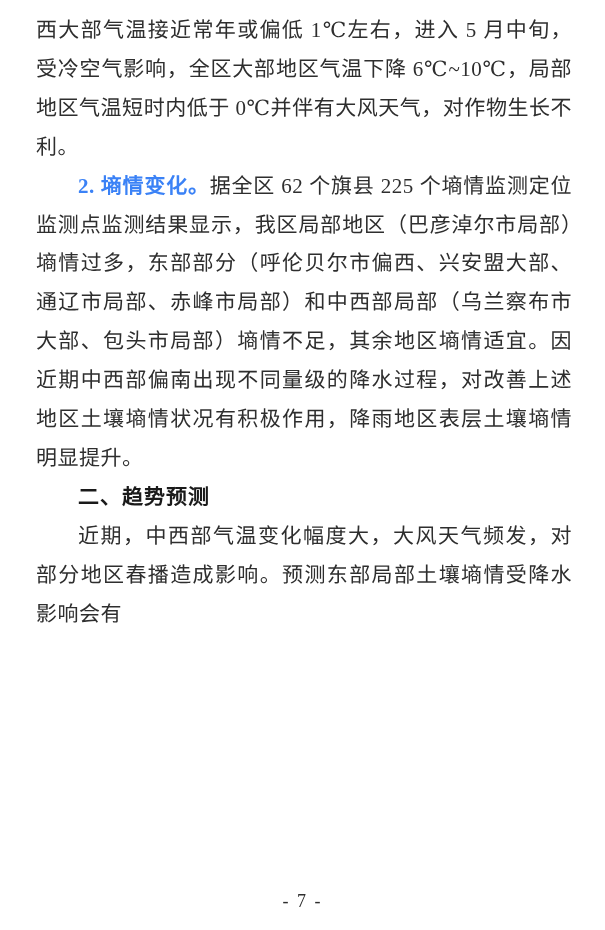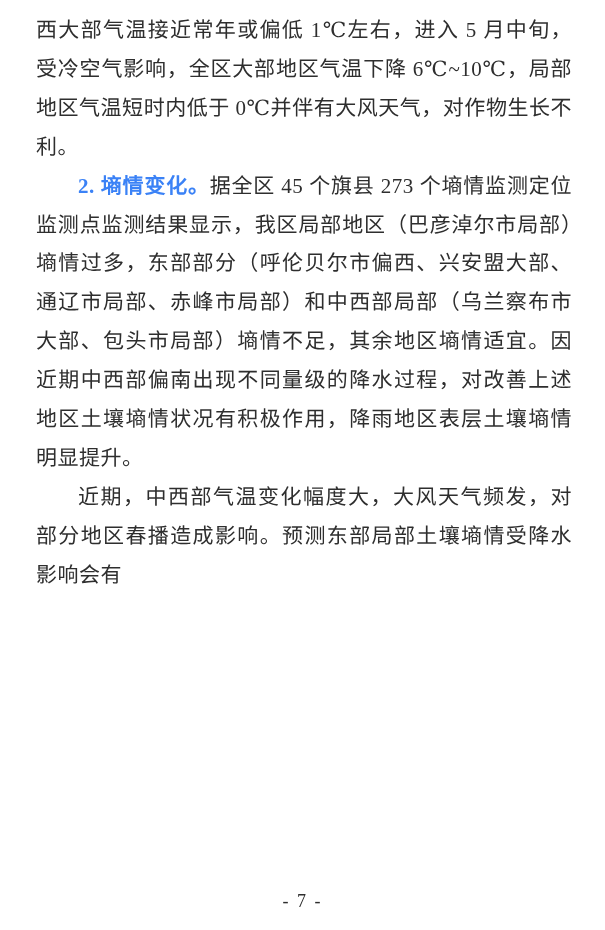--- a/index.html
+++ b/index.html
@@ -60,23 +60,24 @@
   }
 </style>
 </head>
 <body>
 
 <div class="page">
   <div class="doc-body">
 
     <p class="para">西大部气温接近常年或偏低 1℃左右，进入 5 月中旬，受冷空气影响，全区大部地区气温下降 6℃~10℃，局部地区气温短时内低于 0℃并伴有大风天气，对作物生长不利。</p>
 
-    <p class="para indent"><span class="bold-lead">2. 墒情变化。</span><span>据全区 45 个旗县 273 个墒情监测定位监测点监测结果显示，我区局部地区（巴彦淖尔市局部）墒情过多，东部部分（呼伦贝尔市偏西、兴安盟大部、通辽市局部、赤峰市局部）和中西部局部（乌兰察布市大部、包头市局部）墒情不足，其余地区墒情适宜。因近期中西部偏南出现不同量级的降水过程，对改善上述地区土壤墒情状况有积极作用，降雨地区表层土壤墒情明显提升。</span></p>
+    <p class="para indent"><span class="bold-lead">2. 墒情变化。</span><span>据全区 62 个旗县 225 个墒情监测定位监测点监测结果显示，我区局部地区（巴彦淖尔市局部）墒情过多，东部部分（呼伦贝尔市偏西、兴安盟大部、通辽市局部、赤峰市局部）和中西部局部（乌兰察布市大部、包头市局部）墒情不足，其余地区墒情适宜。因近期中西部偏南出现不同量级的降水过程，对改善上述地区土壤墒情状况有积极作用，降雨地区表层土壤墒情明显提升。</span></p>
 
 
+    <h2 class="heading">二、趋势预测</h2>
 
 
     <p class="para indent">近期，中西部气温变化幅度大，大风天气频发，对部分地区春播造成影响。预测东部局部土壤墒情受降水影响会有</p>
 
   </div>
 
   <div class="page-number">- 7 -</div>
 </div>
 
 </body></html>

